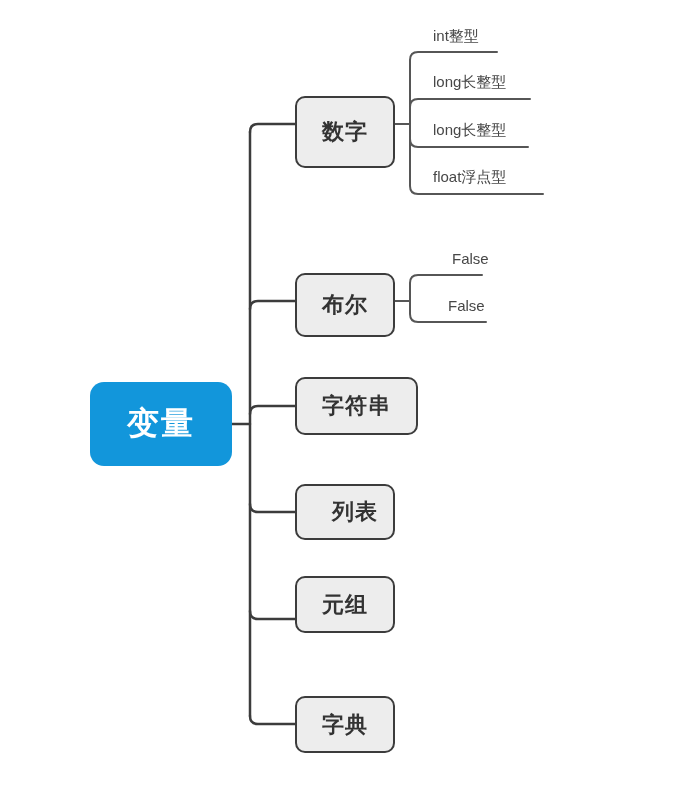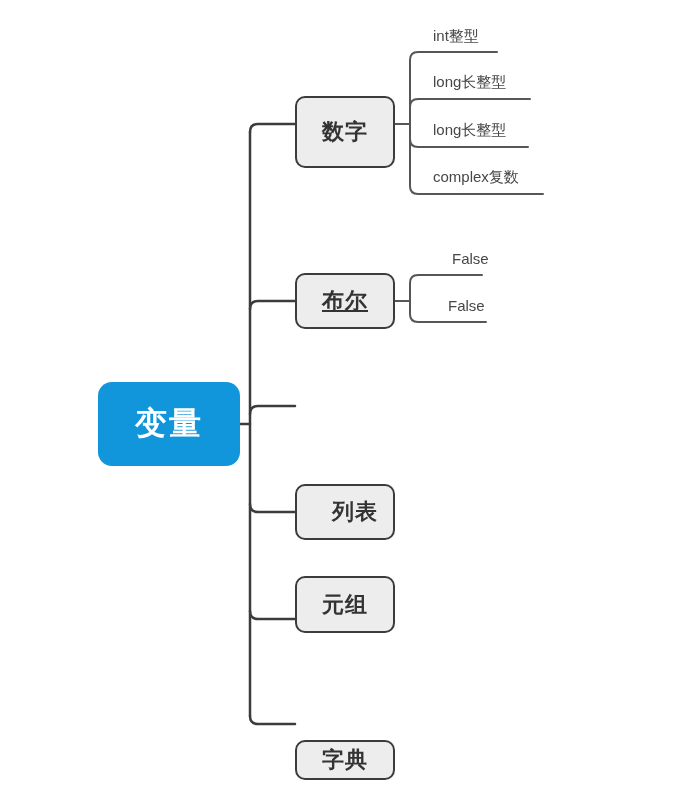--- a/index.html
+++ b/index.html
@@ -38,21 +38,20 @@
     align-items: center;
     justify-content: center;
     background: var(--root_fill, #1296db);
     color: var(--root_text, #ffffff);
     border-radius: 14px;
     font-size: 32px;
     font-weight: bold;
     letter-spacing: 2px;
     cursor: pointer;
     box-sizing: border-box;
-    margin-left: 8px;
   }
   .topic {
     position: absolute;
     display: flex;
     align-items: center;
     justify-content: center;
     background: var(--node_fill, #ededed);
     border: 2.5px solid var(--node_border, #3c3c3c);
     border-radius: 10px;
     color: var(--node_text, #333333);
@@ -98,34 +97,35 @@
 
     <path class="sub" d="M 395 301 H 410"></path>
     <path class="sub" d="M 410 301 V 283 Q 410 275 418 275 H 482"></path>
     <path class="sub" d="M 410 301 V 314 Q 410 322 418 322 H 486"></path>
   </svg>
 
   <div class="root-topic" style="left:90px; top:382px; width:142px; height:84px;">变量</div>
 
   <div class="topic" style="left:295px; top:96px;  width:100px; height:72px;">数字</div>
 
-  <div class="topic" style="left:295px; top:273px; width:100px; height:56px;text-decoration:underline;">布尔</div>
+  <div class="topic" style="left:295px; top:273px; width:100px; height:64px;">布尔</div>
 
+  <div class="topic" style="left:295px; top:377px; width:123px; height:58px;">字符串</div>
 
   <div class="topic" style="left:295px; top:484px; width:100px; height:56px;padding-left:20px;">列表</div>
 
   <div class="topic" style="left:295px; top:576px; width:100px; height:57px;text-align:right;">元组</div>
 
-  <div class="topic" style="left:295px; top:696px; width:100px; height:40px;margin-top:44px;">字典</div>
+  <div class="topic" style="left:295px; top:696px; width:100px; height:57px;">字典</div>
 
   <div class="subtopic" style="left:433px; top:27px;">int整型</div>
 
   <div class="subtopic" style="left:433px; top:73px;">long长整型</div>
 
   <div class="subtopic" style="left:433px; top:121px;">long长整型</div>
 
-  <div class="subtopic" style="left:433px; top:168px;">complex复数</div>
+  <div class="subtopic" style="left:433px; top:168px;">float浮点型</div>
 
   <div class="subtopic" style="left:452px; top:250px;">False</div>
 
   <div class="subtopic" style="left:448px; top:297px;">False</div>
 
 </div>
 
 </body></html>

